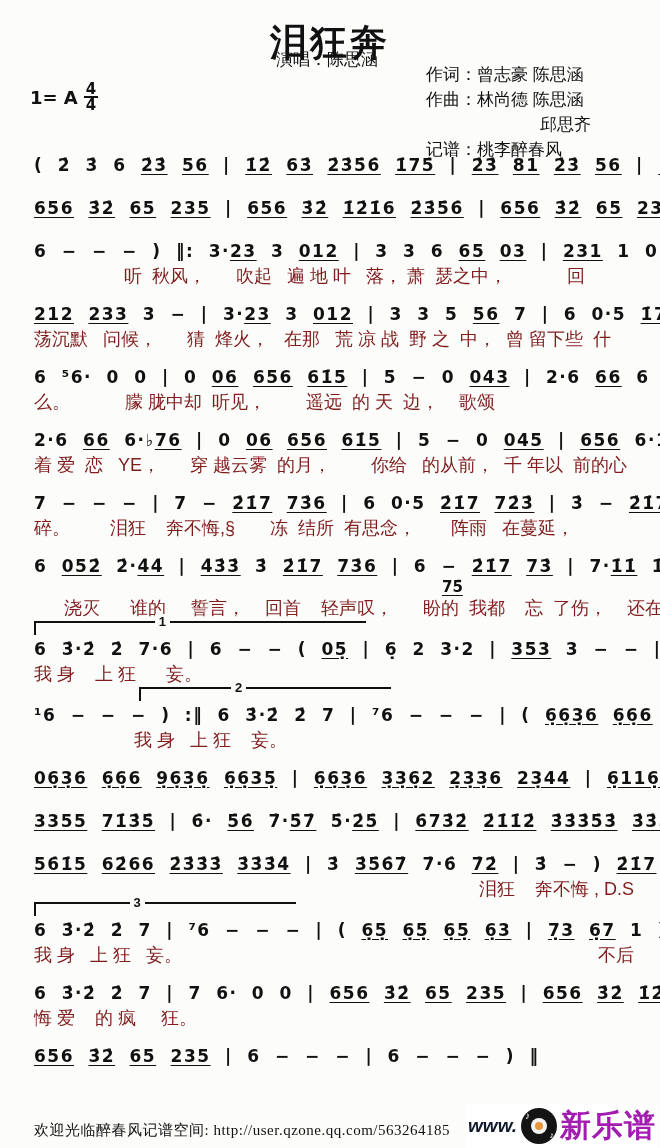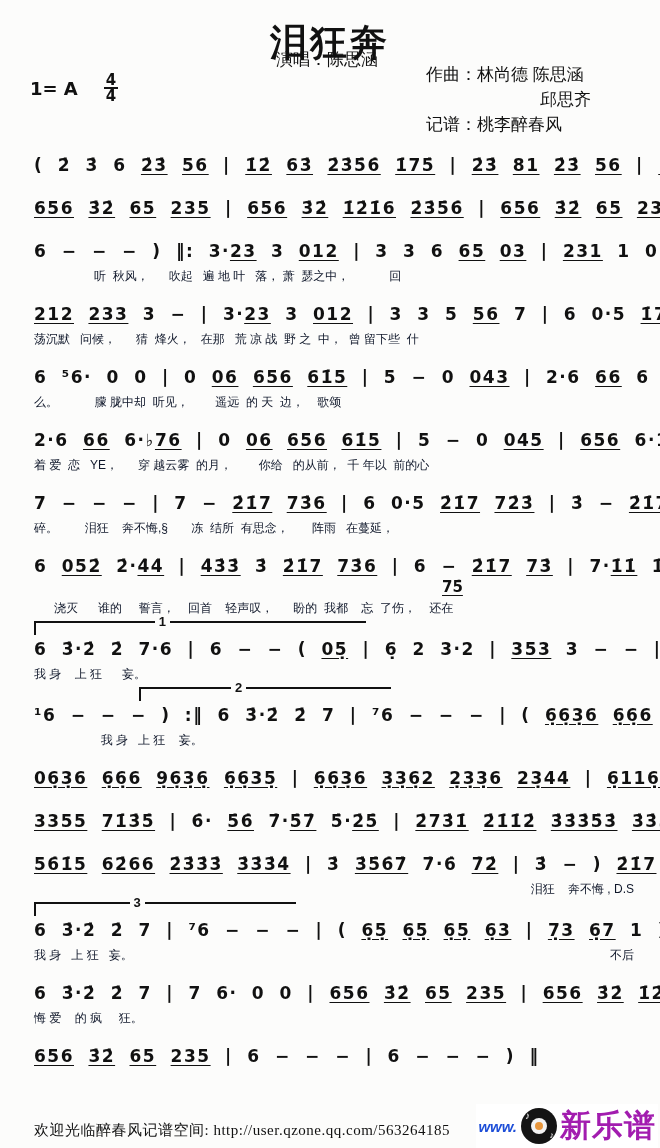--- a/index.html
+++ b/index.html
@@ -5,68 +5,69 @@
   html,body{margin:0;padding:0;background:#e9e9e9;}
   .page{position:relative;width:660px;height:1148px;margin:0 auto;background:#fcfcfb;overflow:hidden;
         font-family:"Liberation Sans",sans-serif;color:#111;}
   
   .title{position:absolute;top:18px;left:0;width:100%;text-align:center;
          font-family:"DejaVu Serif",serif;font-weight:bold;font-size:37px;letter-spacing:3px;}
   .performer{position:absolute;top:48px;left:276px;font-size:17px;}
   .credits{position:absolute;top:62px;left:426px;font-size:17px;line-height:25px;}
   .credits .row{white-space:pre;}
   .credits .row.indented{padding-left:114px;}
-  .keysig{position:absolute;top:73px;left:30px;font-size:18px;font-weight:bold;
-          font-family:"DejaVu Sans",sans-serif;display:flex;align-items:center;gap:26px;}
+  .keysig{position:absolute;top:82px;left:30px;font-size:18px;font-weight:bold;
+          font-family:"DejaVu Sans",sans-serif;display:flex;align-items:center;gap:6px;}
   .timesig{display:inline-flex;flex-direction:column;align-items:center;font-size:15px;line-height:14px;}
   .timesig .num{border-bottom:2px solid #111;padding:0 2px;}
   
   .score{position:absolute;top:150px;left:34px;width:600px;}
   .score-line{position:relative;margin-bottom:13px;}
   .score-line.tight{margin-bottom:2px;}
   .score-line.has-volta{margin-top:16px;}
   .notation-row{font-family:"DejaVu Sans",sans-serif;font-weight:bold;font-size:17px;
                 line-height:30px;letter-spacing:1.5px;word-spacing:7px;white-space:pre;}
   .notation-row u{text-decoration:underline;text-underline-offset:3px;}
-  .lyrics-row{font-size:12px;line-height:20px;white-space:pre;color:#0f172a;}
+  .lyrics-row{font-size:18px;line-height:20px;white-space:pre;color:#7f1d1d;}
   .lyrics-row.split{display:flex;justify-content:space-between;white-space:pre;}
   .volta{position:absolute;top:-13px;height:12px;border-top:2px solid #111;border-left:2px solid #111;}
   .volta-1{left:0;width:330px;}
   .volta-2{left:105px;width:250px;}
   .volta-3{left:0;width:260px;}
   .volta-label{position:absolute;top:-9px;left:36%;background:#fcfcfb;padding:0 4px;
                font-size:13px;font-weight:bold;}
   .subnote{position:absolute;left:408px;top:27px;font-weight:bold;font-size:15px;
            font-family:"DejaVu Sans",sans-serif;}
   .subnote u{text-underline-offset:3px;}
   .has-subnote .lyrics-row{padding-top:17px;}
   
   .footer-note{position:absolute;left:34px;bottom:8px;font-family:"Liberation Serif",serif;
                font-size:15px;letter-spacing:.5px;}
   .logo{position:absolute;right:2px;bottom:0;display:flex;align-items:center;background:#ffffff;padding:1px 2px;}
-  .www{color:#1d4ed8;font-style:italic;font-weight:bold;font-size:15px;margin-right:4px;}
+  .www{color:#0f172a;font-style:italic;font-weight:bold;font-size:19px;margin-right:4px;}
   .disc{position:relative;width:36px;height:36px;border-radius:50%;background:#141414;
         display:inline-block;margin-right:3px;}
   .disc-ring{position:absolute;left:10px;top:10px;width:16px;height:16px;border-radius:50%;background:#f3f3f3;}
   .disc-center{position:absolute;left:14px;top:14px;width:8px;height:8px;border-radius:50%;background:#e8963c;}
   .disc-note{position:absolute;left:4px;top:2px;color:#fff;font-size:10px;}
   .disc-note2{position:absolute;right:3px;bottom:4px;color:#fff;font-size:9px;}
   .logo-text{font-size:31px;font-weight:bold;color:#a21caf;letter-spacing:1px;
              font-family:"Liberation Sans",sans-serif;}
 </style>
 </head>
 <body>
 
 <div class="page">
 
   <div class="title">泪狂奔</div>
 
   <div class="performer">演唱：陈思涵</div>
 
   <div class="credits">
+    <div class="row">作词：曾志豪 陈思涵</div>
     <div class="row">作曲：林尚德 陈思涵</div>
     <div class="row indented">邱思齐</div>
     <div class="row">记谱：桃李醉春风</div>
   </div>
 
   <div class="keysig">
     <span>1= A</span>
     <span class="timesig">
       <span class="num">4</span>
       <span class="den">4</span>
@@ -116,21 +117,21 @@
         <div class="volta volta-2">
           <span class="volta-label">2</span>
         </div>
         <div class="notation-row">¹6 − − − ) :‖ 6 3̇·2̇ 2̇ 7 | ⁷6 − − − | ( <u>6̣6̣3̣6</u> <u>6̣6̣6</u>   |</div>
         <div class="lyrics-row"><span>                    我 身   上 狂    妄。</span></div>
       </div>
       <div class="score-line">
         <div class="notation-row"><u>06̣3̣6</u> <u>6̣6̣6</u> <u>9̣6̣3̣6̣</u> <u>6̣6̣35̣</u> | <u>6̣6̣3̣6</u> <u>3̣3̣6̣2</u> <u>2̣3̣3̣6</u> <u>23̣44</u> | <u>6̣116̣</u>  |</div>
       </div>
       <div class="score-line">
-        <div class="notation-row"><u>3355</u> <u>71̇3̇5̇</u> | 6̇· <u>5̇6̇</u> 7̇·<u>5̇7̇</u> 5̇·<u>2̇5̇</u> | <u>2̇73̇1̇</u> <u>2̇1̇1̇2̇</u> <u>3̇3̇3̇5̇3̇</u> <u>3̇3̇5</u> |</div>
+        <div class="notation-row"><u>3355</u> <u>71̇3̇5̇</u> | 6̇· <u>5̇6̇</u> 7̇·<u>5̇7̇</u> 5̇·<u>2̇5̇</u> | <u>6̇73̇2̇</u> <u>2̇1̇1̇2̇</u> <u>3̇3̇3̇5̇3̇</u> <u>3̇3̇5</u> |</div>
       </div>
       <div class="score-line">
         <div class="notation-row"><u>56̇1̇5</u> <u>62̇66</u> <u>2̇3̇3̇3̇</u> <u>3̇3̇3̇4̇</u> | 3̇ <u>3̇5̇6̇7̇</u> 7̇·6̇ <u>7̇2̇</u> | 3̇ − ) <u>2̇1̇7</u>  ‖</div>
         <div class="lyrics-row" style="text-align: right;"><span>泪狂    奔不悔 , D.S</span></div>
       </div>
       <div class="score-line has-volta">
         <div class="volta volta-3">
           <span class="volta-label">3</span>
         </div>
         <div class="notation-row">6 3̇·2̇ 2̇ 7 | ⁷6 − − − | ( <u>6̣5̣</u> <u>6̣5̣</u> <u>6̣5̣</u> <u>6̣3</u> | <u>7̣3</u> <u>6̣7</u> 1 )  |</div>

